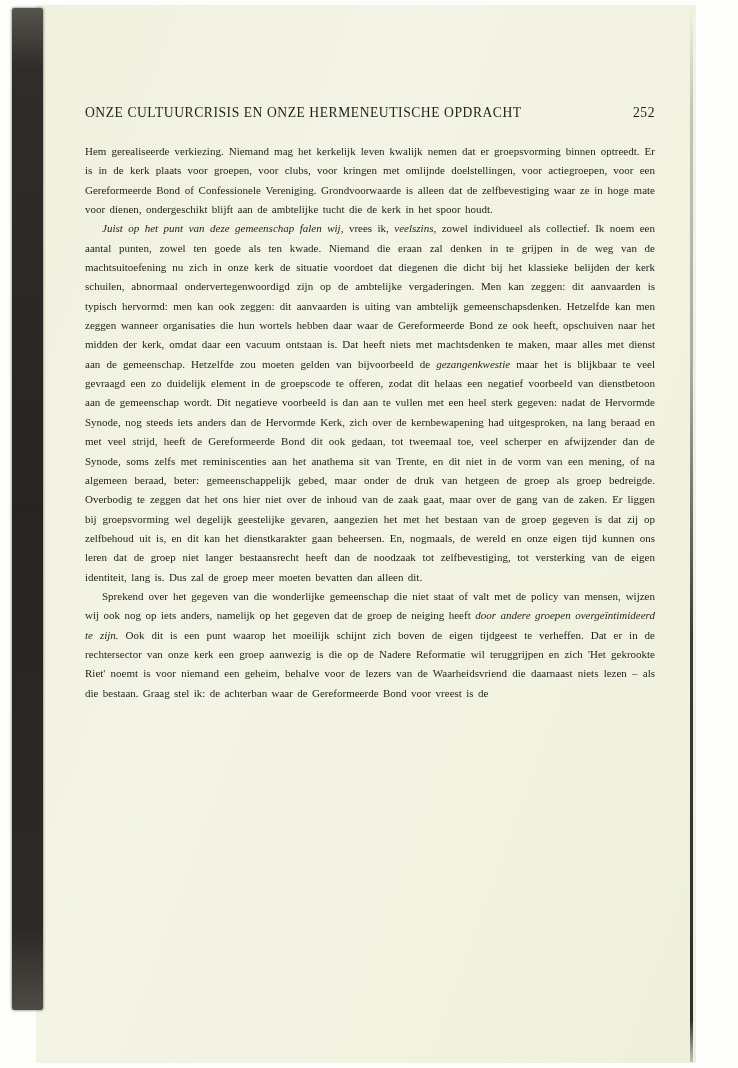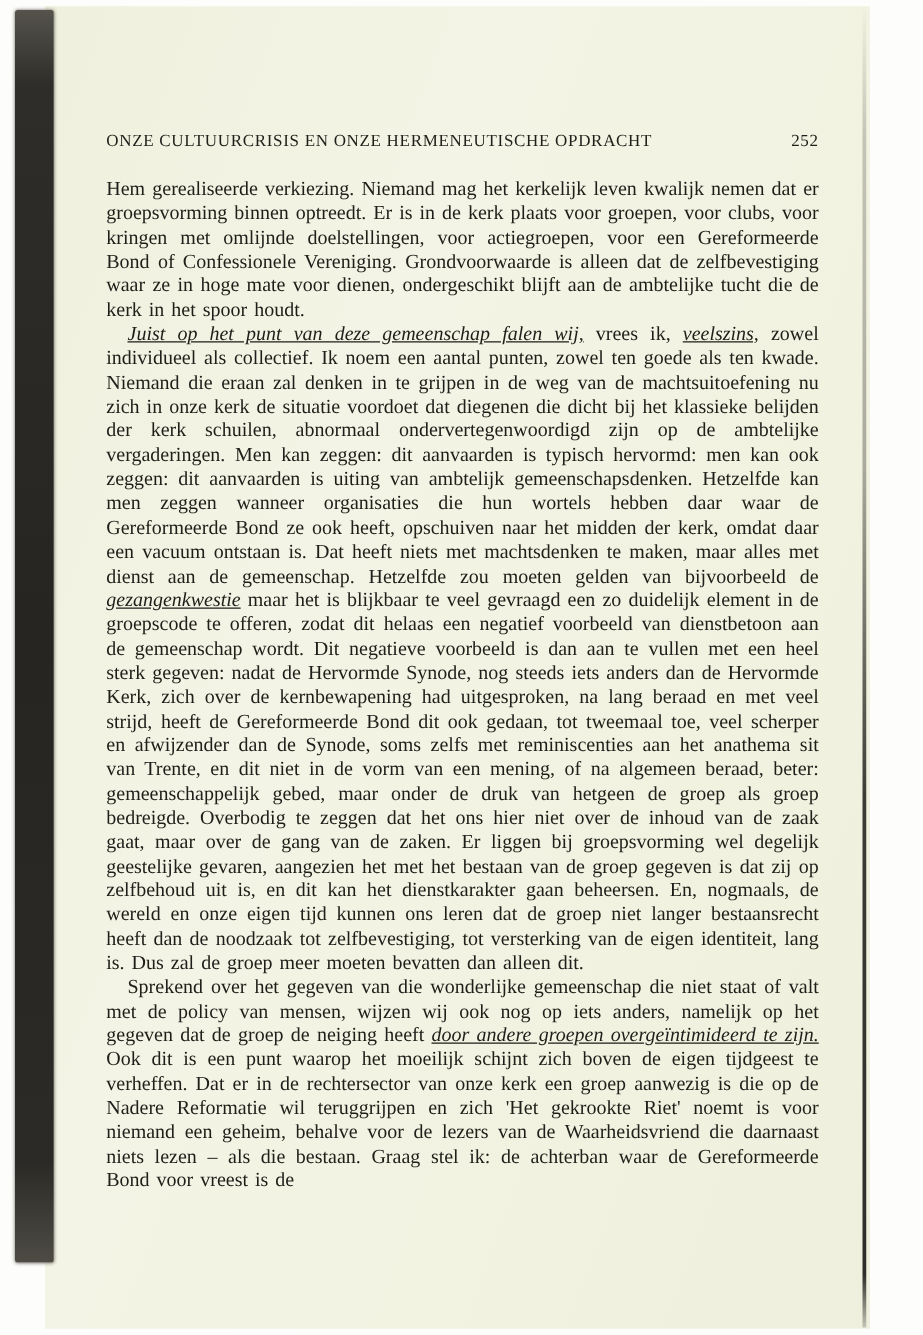--- a/index.html
+++ b/index.html
@@ -49,28 +49,28 @@
     display:flex;
     justify-content:space-between;
     align-items:flex-end;
     font-size:13.6px;
     letter-spacing:0.55px;
     margin-bottom:21px;
     white-space:nowrap;
   }
   .body-text p {
     margin:0;
-    font-size:16px;
+    font-size:11px;
     line-height:19.35px;
     text-align:justify;
     word-spacing:1.6px;
     color:#1f1e19;
   }
   .body-text p.indent { text-indent:17px; }
-  .it { font-style:italic;text-decoration:underline; }
+  .it { font-style:italic; }
 </style>
 </head>
 <body>
 
 <div class="canvas">
   <div class="paper"></div>
   <div class="gutter-bar"></div>
   <div class="edge-line"></div>
 
   <div class="text-col">

